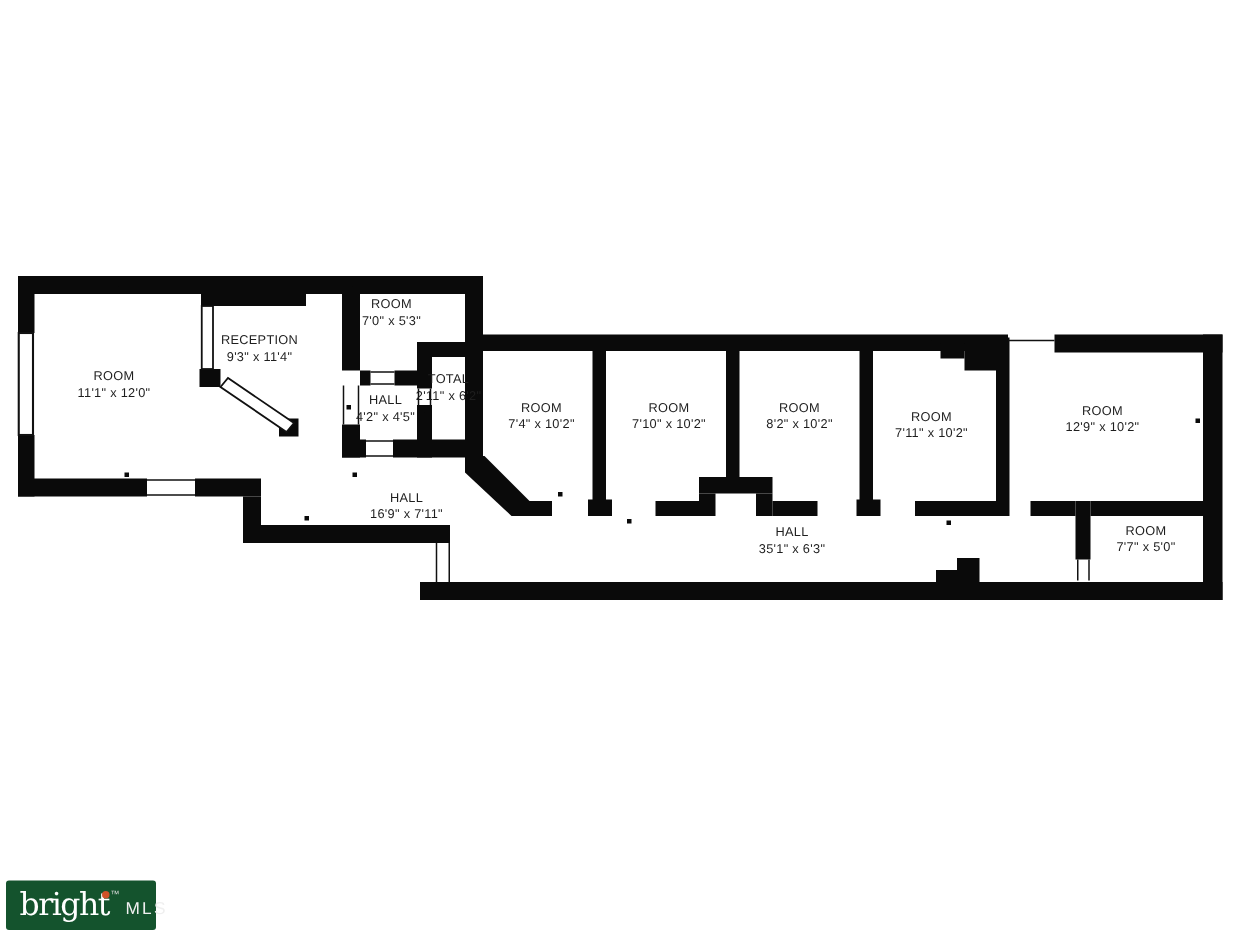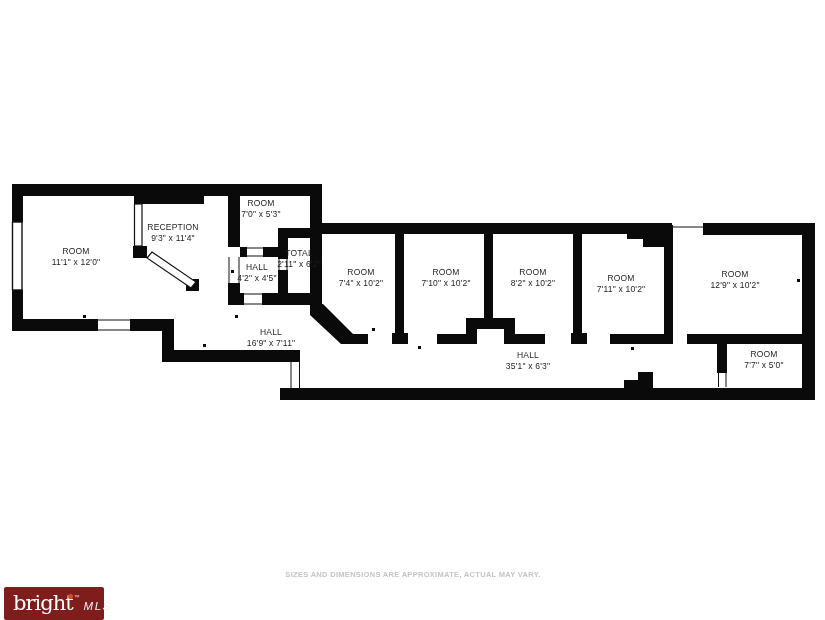--- a/index.html
+++ b/index.html
@@ -14,27 +14,27 @@
     text-align:center;white-space:nowrap;
     font-size:8.5px;line-height:10.5px;font-weight:400;color:#1e1e1e;letter-spacing:.2px;
   }
   .footer{
     position:absolute;left:413px;top:569px;transform:translateX(-50%);
     text-align:center;white-space:nowrap;
   }
   .f-line{font-size:9px;line-height:10.5px;font-weight:700;color:#2a2a2a;letter-spacing:.2px;}
   .f-disc{font-size:7.5px;line-height:10px;font-weight:700;color:#c4c4c4;letter-spacing:.3px;margin-top:1px;}
   .logo{
-    position:absolute;left:4px;top:587px;width:100px;height:33px;background:#7f1d1d;
+    position:absolute;left:4px;top:587px;width:100px;height:33px;background:#14532d;
     border-radius:2px;display:flex;align-items:center;padding-left:9px;box-sizing:border-box;
   }
   .logo .brand{font-family:"DejaVu Serif",serif;font-size:21px;color:#ffffff;letter-spacing:-1px;line-height:1;}
   .logo .dot{position:absolute;left:64px;top:7px;width:5px;height:5px;border-radius:50%;background:#cf5127;}
   .logo .tm{font-size:6px;color:#dddddd;position:relative;top:-7px;margin-left:1px;}
-  .logo .mls{font-size:11.5px;color:#efefef;letter-spacing:1.5px;margin-left:4px;position:relative;top:2px;font-style:italic;}
+  .logo .mls{font-size:11.5px;color:#efefef;letter-spacing:1.5px;margin-left:4px;position:relative;top:2px;}
 </style>
 </head>
 <body>
 
 <div class="canvas">
 
   <svg class="walls" width="825" height="620" viewBox="0 0 825 620">
     <g fill="#0a0a0a" stroke="none">
 
       <rect x="12" y="184" width="310" height="12"></rect>
@@ -178,21 +178,20 @@
   <div class="lbl" style="left:528px;top:360px">
       <div>HALL</div>
       <div>35'1" x 6'3"</div>
     </div>
   <div class="lbl" style="left:764px;top:359px">
       <div>ROOM</div>
       <div>7'7" x 5'0"</div>
     </div>
 
   <div class="footer">
-    <div class="f-disc">SIZES AND DIMENSIONS ARE APPROXIMATE, ACTUAL MAY VARY.</div>
   </div>
 
   <div class="logo">
     <span class="brand">bright</span>
       <span class="tm">™</span>
       <span class="mls">MLS</span>
     <span class="dot"></span>
   </div>
 
 </div>

